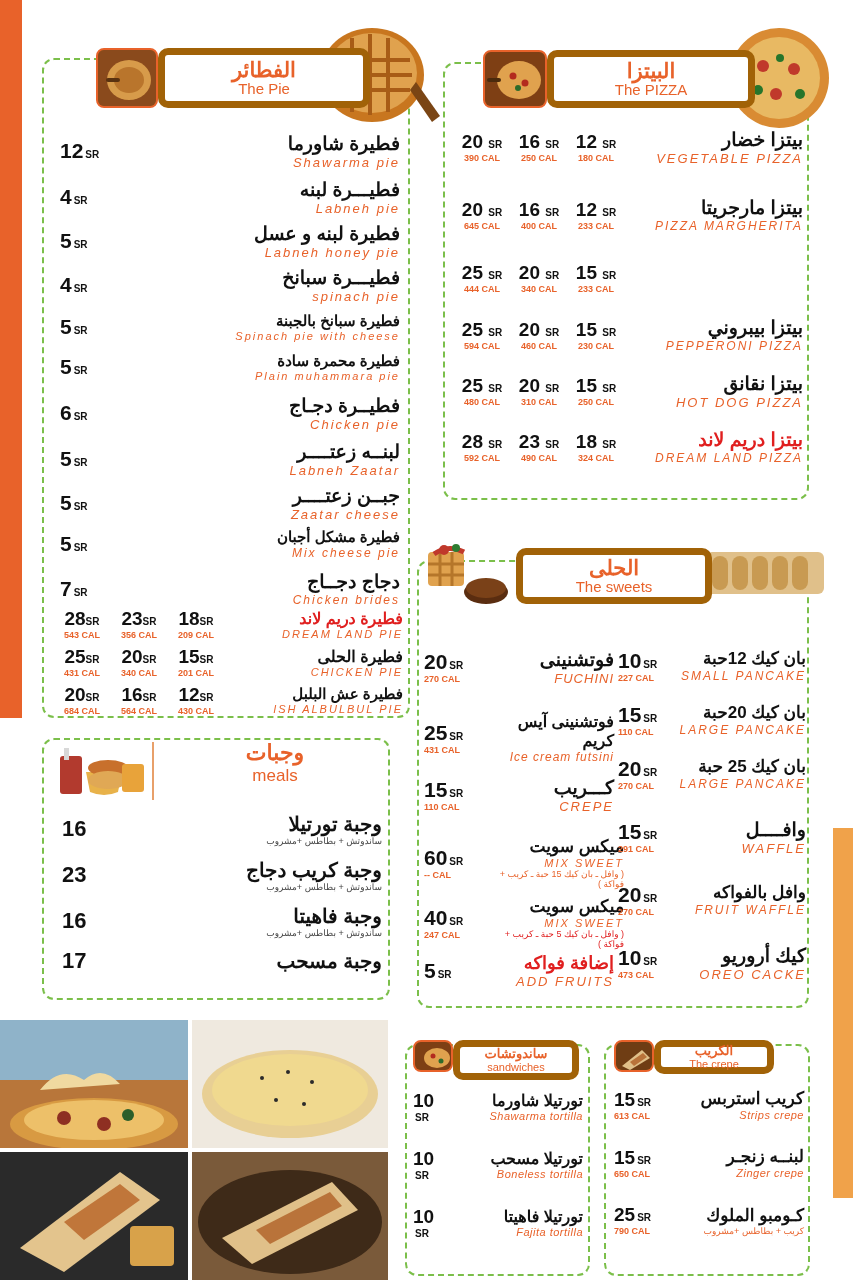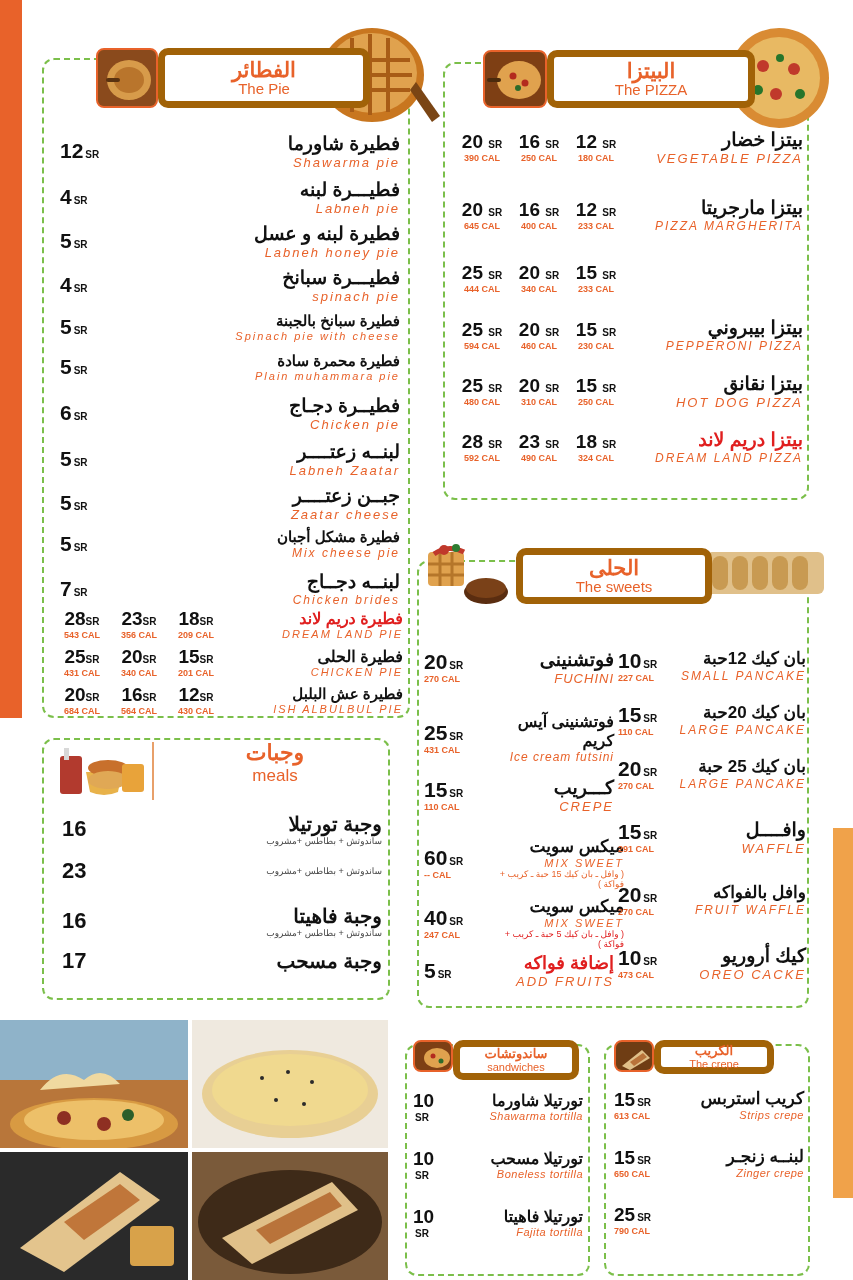--- a/index.html
+++ b/index.html
@@ -175,21 +175,21 @@
     <div class="row" style="left:60px; top:528px; width:340px;">
       <div style="width:90px;"><span class="price">5</span><span class="sr">SR</span></div>
       <div style="flex:1;">
         <div class="ar-name small-ar">فطيرة مشكل أجبان</div>
         <div class="en-name" style="font-size:12px;">Mix cheese pie</div>
       </div>
     </div>
     <div class="row" style="left:60px; top:570px; width:340px;">
       <div style="width:90px;"><span class="price">7</span><span class="sr">SR</span></div>
       <div style="flex:1;">
-        <div class="ar-name">لبنــه دجــاج</div>
+        <div class="ar-name">دجاج دجــاج</div>
         <div class="en-name" style="font-size:12px;">Chicken brides</div>
       </div>
     </div>
   </div>
 
   <div class="row" style="left:58px; top:608px; width:345px;">
     <div class="p3" style="width:170px;">
       <div class="pcell">
           <div class="pv"><span>28</span><span class="u">SR</span></div>
           <div class="pc"><span>543</span> CAL</div>
@@ -594,20 +594,21 @@
     <div class="row" style="left:62px; top:812px; width:320px;">
       <div style="width:110px;"><span class="price" style="font-size:22px;">16</span></div>
       <div style="flex:1;">
         <div class="ar-name" style="font-size:20px;">وجبة تورتيلا</div>
         <div class="sub-ar" style="text-align:right;color:#444;">ساندوتش + بطاطس +مشروب</div>
       </div>
     </div>
     <div class="row" style="left:62px; top:858px; width:320px;">
       <div style="width:110px;"><span class="price" style="font-size:22px;">23</span></div>
       <div style="flex:1;">
+        <div class="ar-name" style="font-size:20px;">وجبة كريب دجاج</div>
         <div class="sub-ar" style="text-align:right;color:#444;">ساندوتش + بطاطس +مشروب</div>
       </div>
     </div>
     <div class="row" style="left:62px; top:904px; width:320px;">
       <div style="width:110px;"><span class="price" style="font-size:22px;">16</span></div>
       <div style="flex:1;">
         <div class="ar-name" style="font-size:20px;">وجبة فاهيتا</div>
         <div class="sub-ar" style="text-align:right;color:#444;">ساندوتش + بطاطس +مشروب</div>
       </div>
     </div>
@@ -736,16 +737,20 @@
       <div style="flex:1;">
         <div class="ar-name" style="font-size:17px;">لبنــه زنجـر</div>
         <div class="en-name" style="font-size:11px;letter-spacing:0.5px;">Zinger crepe</div>
       </div>
     </div>
     <div class="row" style="left:614px; top:1204px; width:190px;">
       <div style="width:46px;">
         <div><span class="price" style="font-size:19px;">25</span><span class="sr">SR</span></div>
         <div class="cal"><span>790</span> CAL</div>
       </div>
+      <div style="flex:1;">
+        <div class="ar-name" style="font-size:17px;">كـومبو الملوك</div>
+        <div class="sub-ar" style="text-align:right;color:#e8622a;">كريب + بطاطس +مشروب</div>
+      </div>
     </div>
   </div>
 
 </div>
 
 </body></html>

